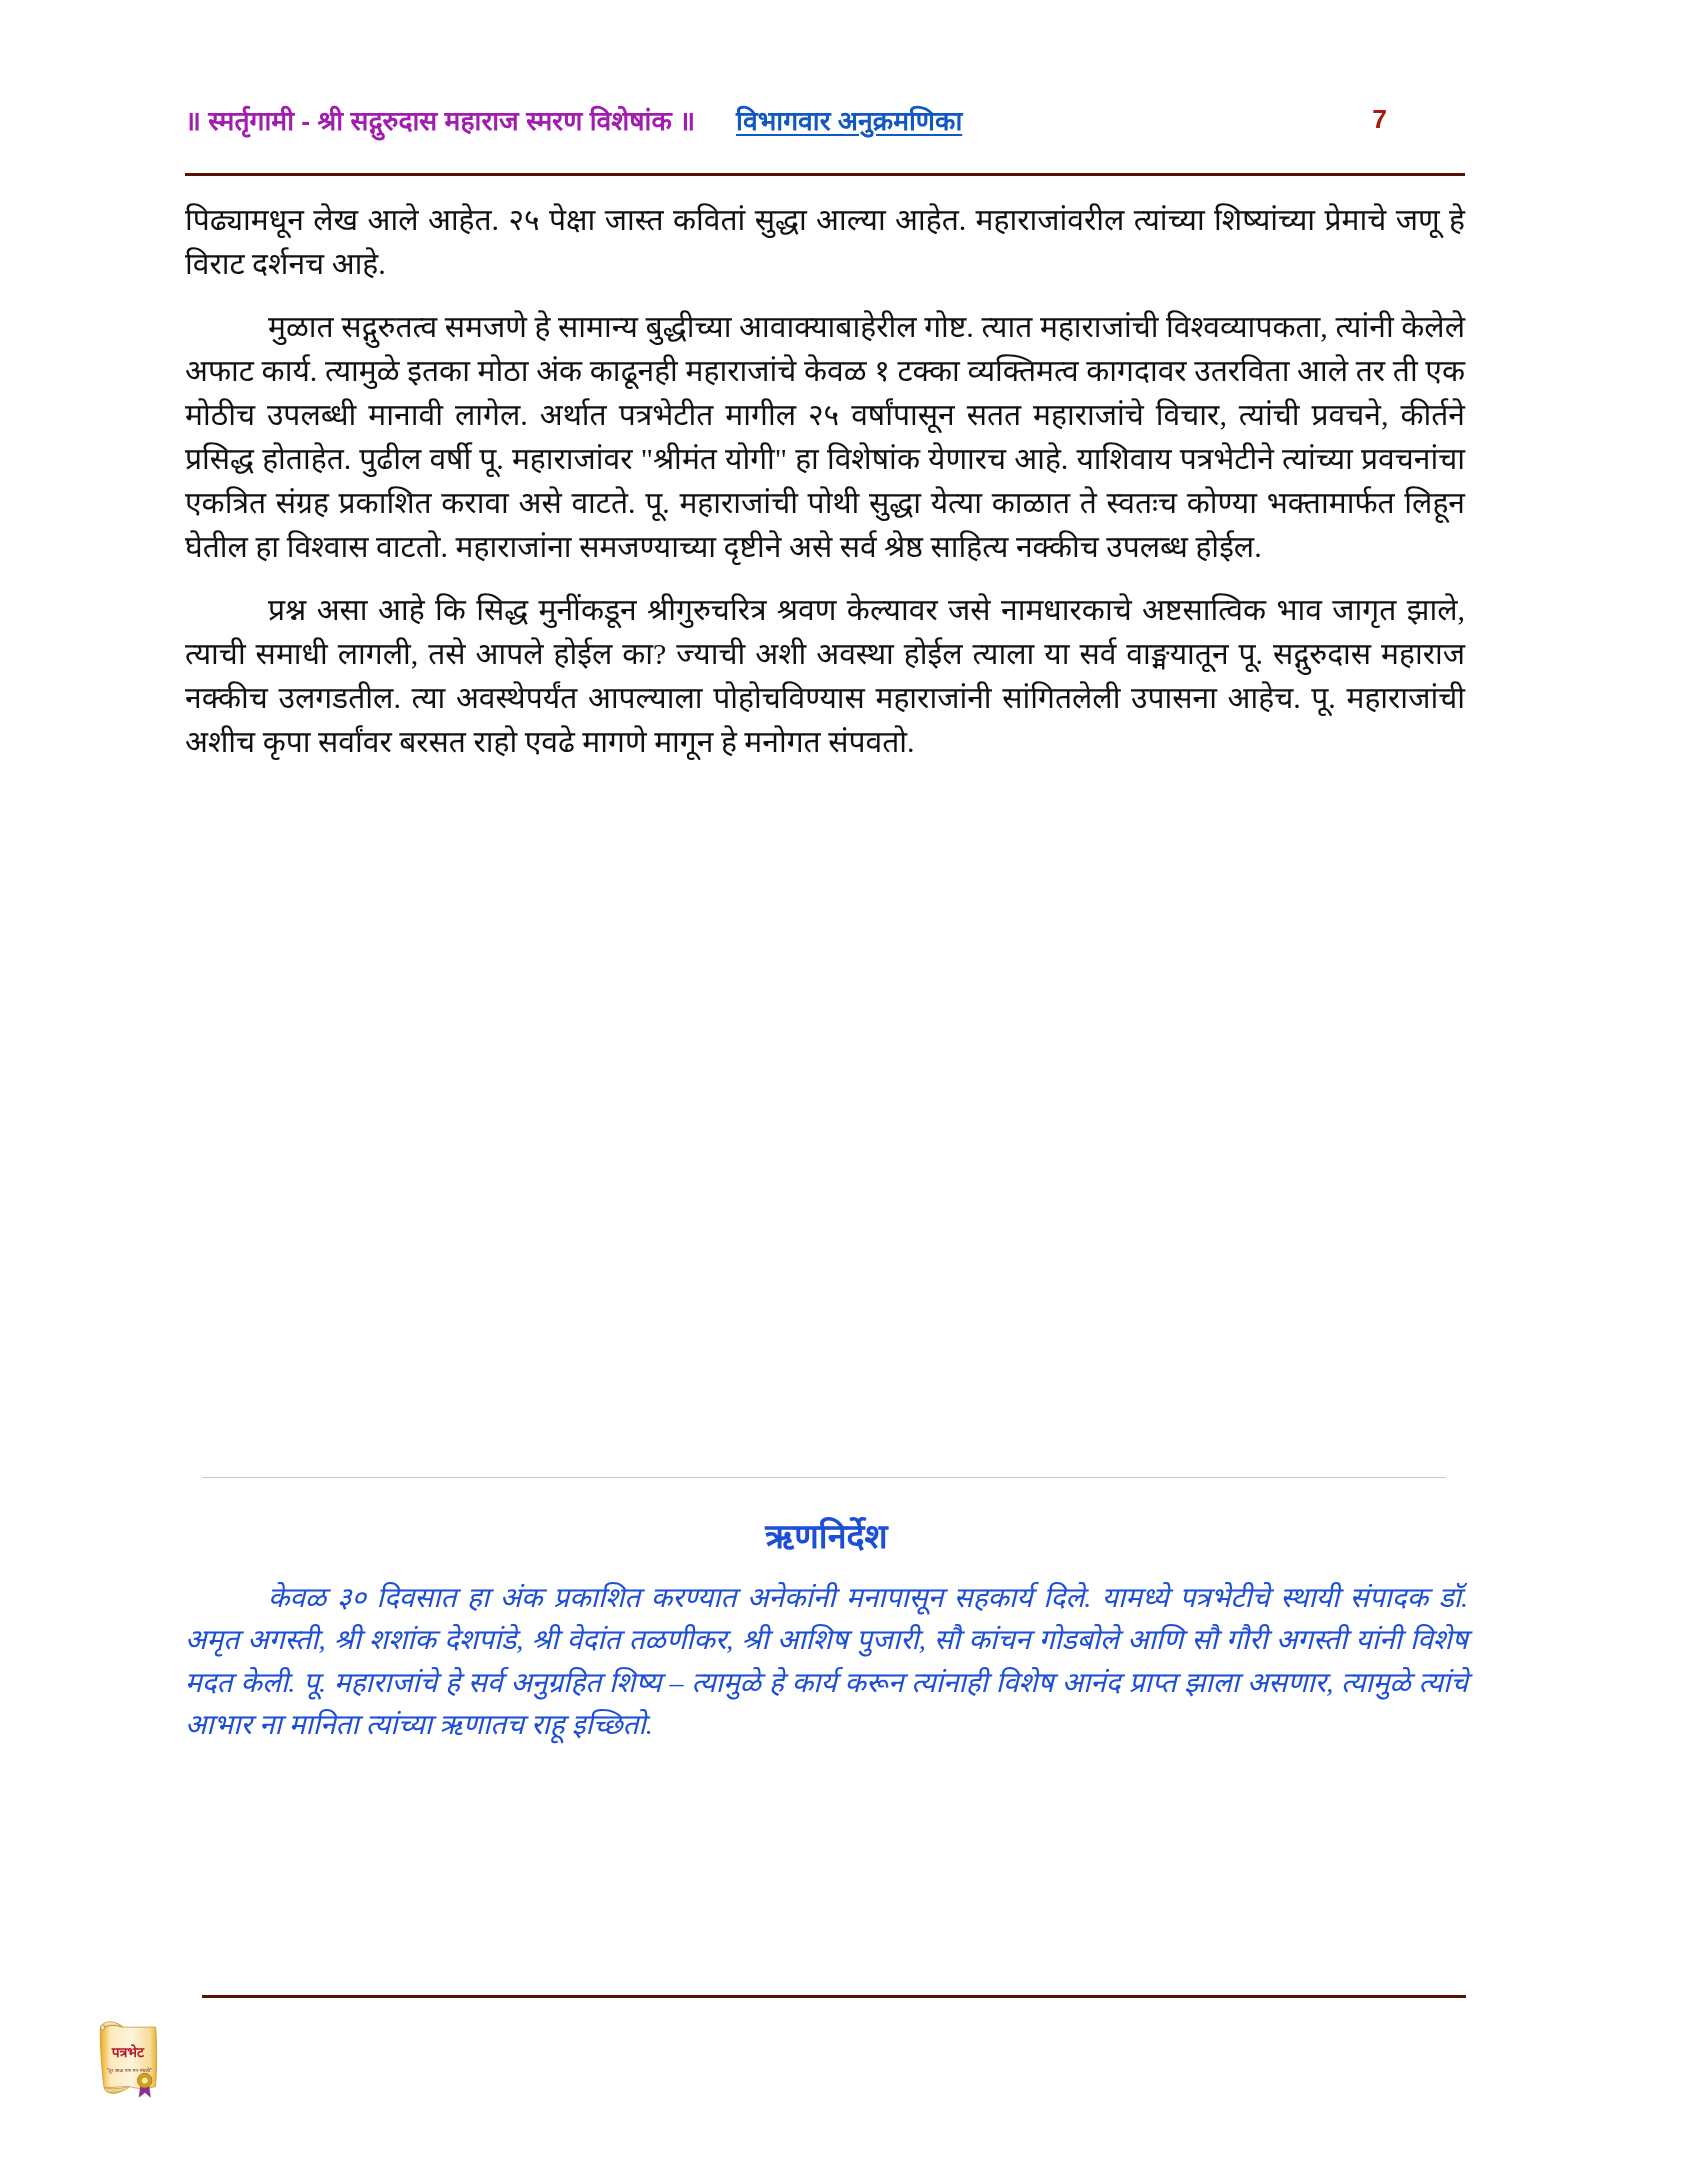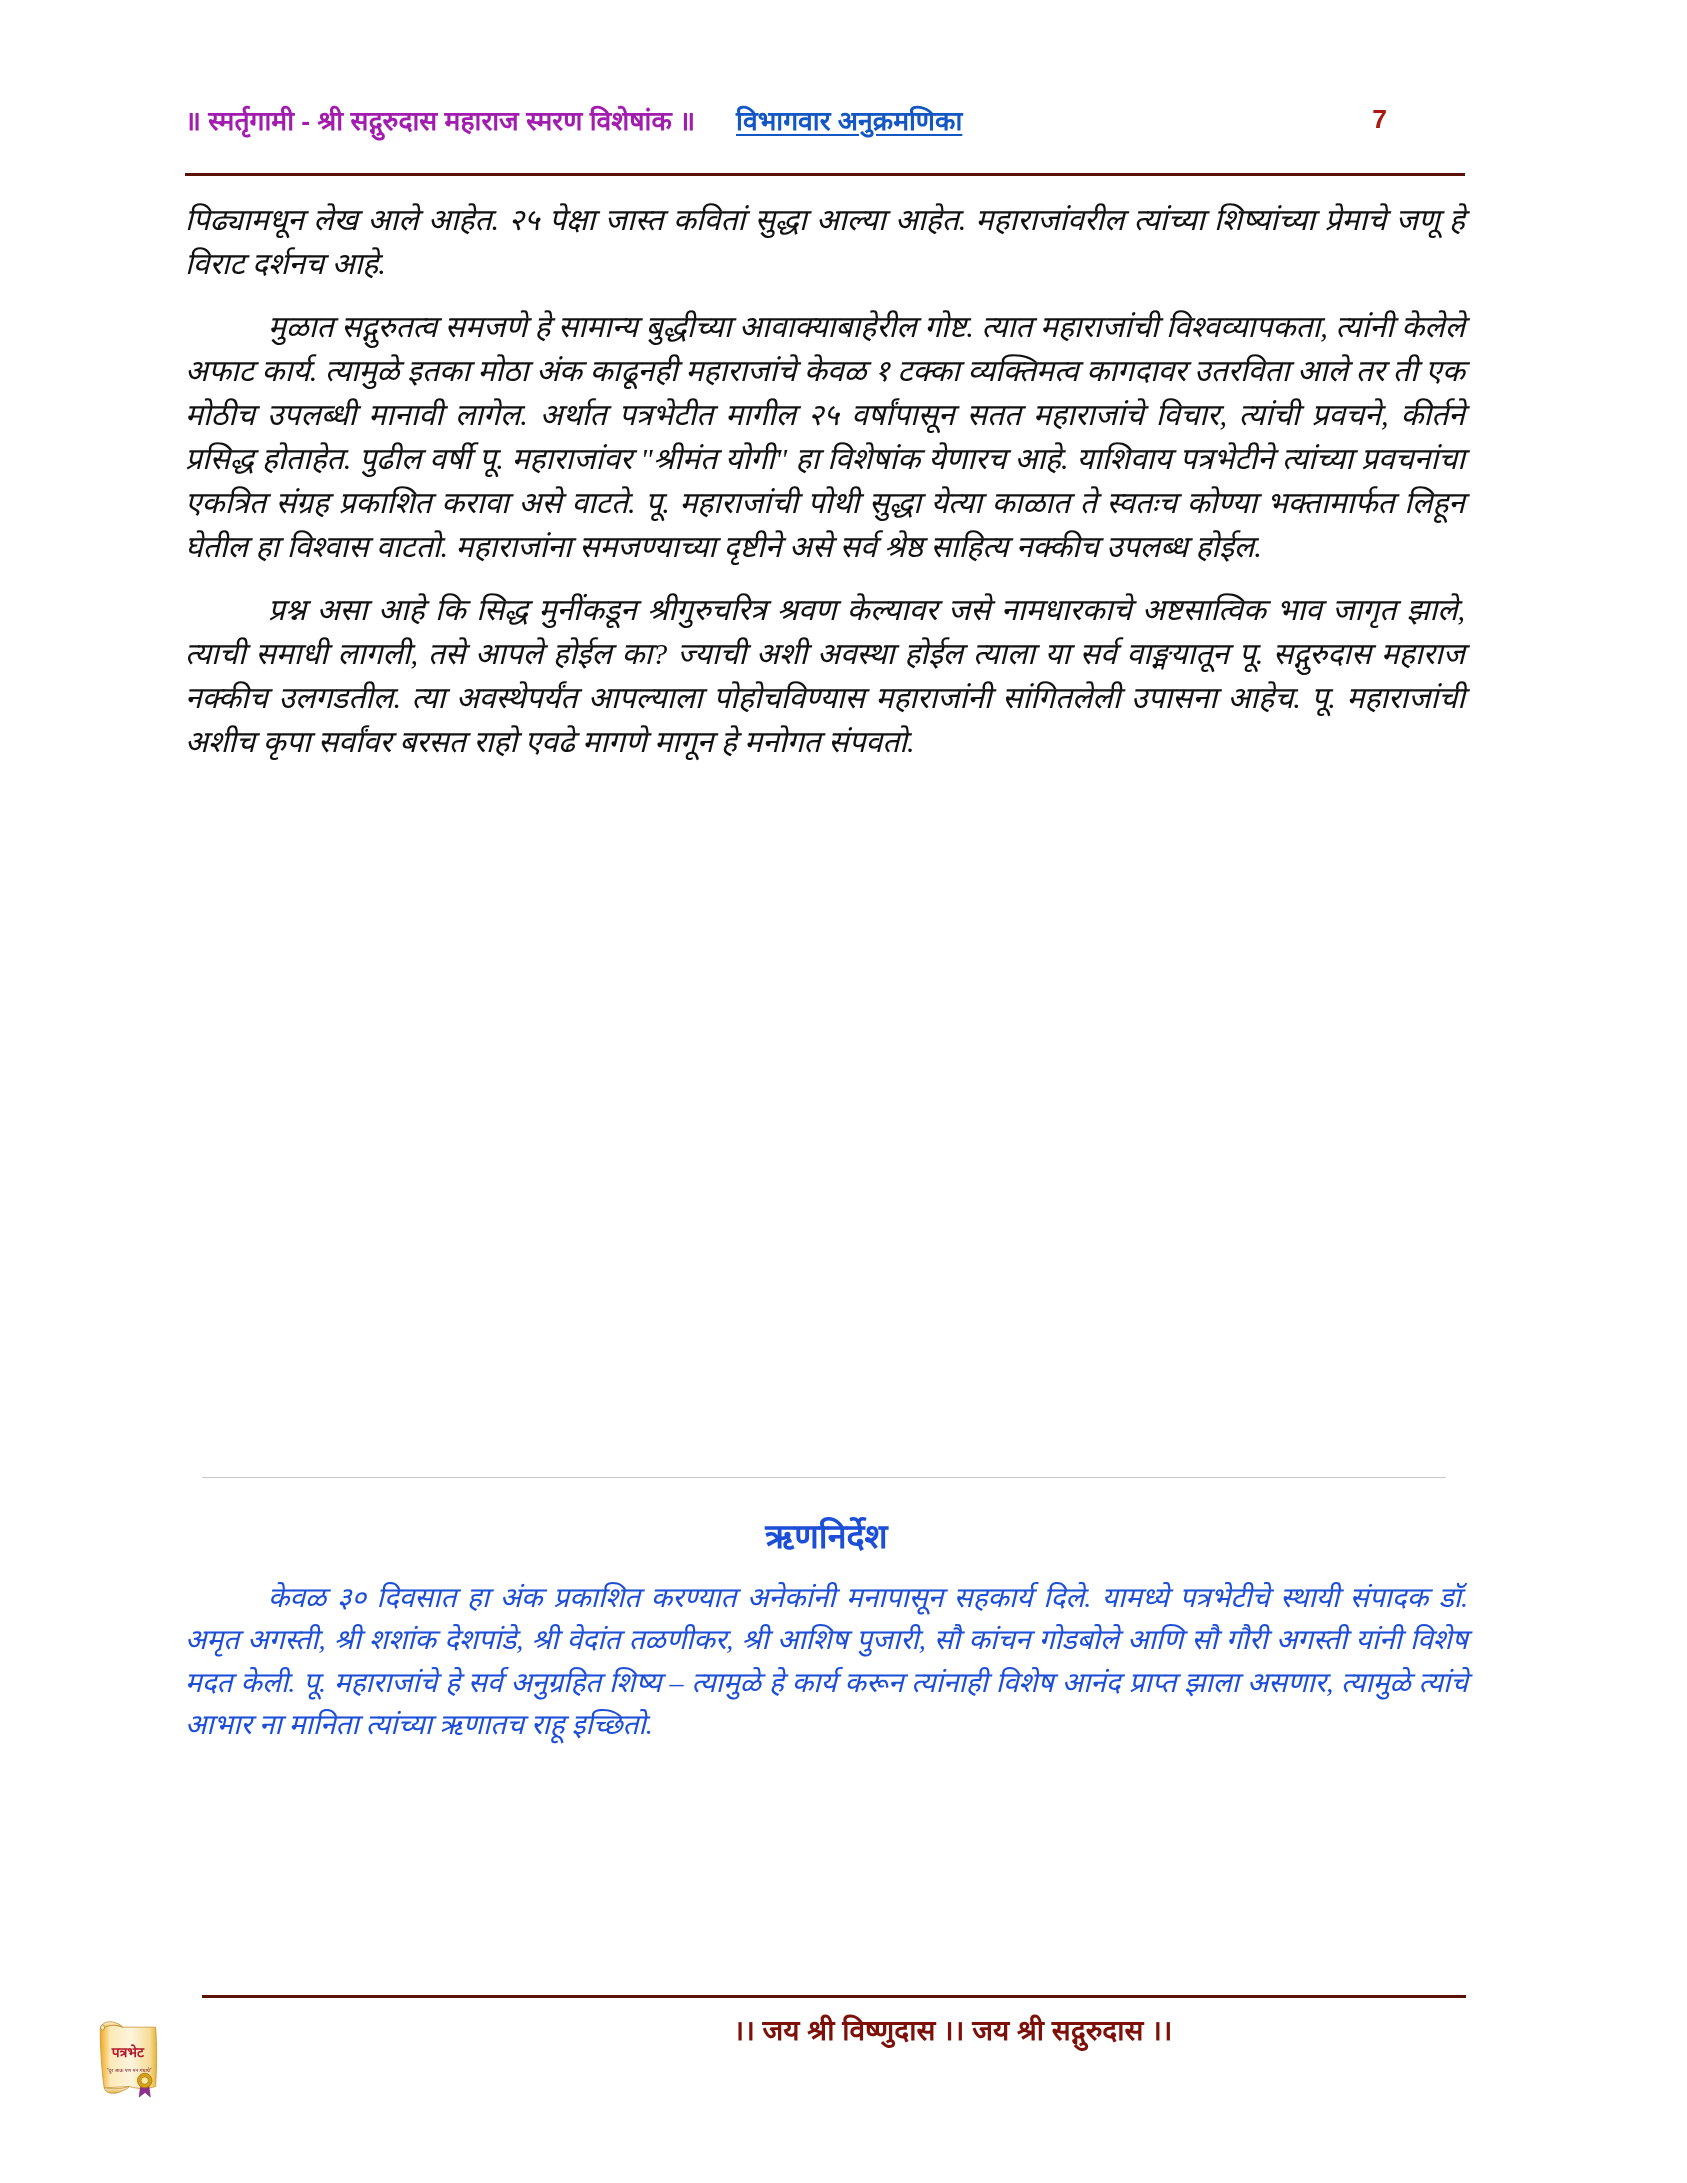--- a/index.html
+++ b/index.html
@@ -70,21 +70,20 @@
     position: absolute;
     left: 185px;
     top: 198px;
     width: 1283px;
   }
   .para {
     color: #111111;
     font-size: 30px;
     line-height: 1.47;
     text-align: justify;
-    font-style: italic;
     margin: 0 3px 4px 0;
     font-family: "Liberation Serif", "DejaVu Serif", serif;
     font-weight: 500;
   }
   .para.indent {
     text-indent: 83px;
   }
   .para.p-gap { margin-top: 18.5px; }
 
   
@@ -176,21 +175,20 @@
   </div>
 
   <div class="rule-light"></div>
 
   <div class="credits">
     <h2 class="credits-title">ऋणनिर्देश</h2>
     <p class="credits-body">केवळ ३० दिवसात हा अंक प्रकाशित करण्यात अनेकांनी मनापासून सहकार्य दिले. यामध्ये पत्रभेटीचे स्थायी संपादक डॉ. अमृत अगस्ती, श्री शशांक देशपांडे, श्री वेदांत तळणीकर, श्री आशिष पुजारी, सौ कांचन गोडबोले आणि सौ गौरी अगस्ती यांनी विशेष मदत केली. पू. महाराजांचे हे सर्व अनुग्रहित शिष्य – त्यामुळे हे कार्य करून त्यांनाही विशेष आनंद प्राप्त झाला असणार, त्यामुळे त्यांचे आभार ना मानिता त्यांच्या ऋणातच राहू इच्छितो.</p>
   </div>
 
   <div class="rule-bottom"></div>
-  <div class="footer-text">।। जय श्री विष्णुदास ।। जय श्री सद्गुरुदास ।।</div>
 
   <div class="logo">
     <svg width="89" height="83" viewBox="0 0 135 125" xmlns="http://www.w3.org/2000/svg">
       <defs>
         <linearGradient id="scrollg" x1="0" y1="0" x2="1" y2="0">
           <stop offset="0%" stop-color="#f0a91e"></stop>
           <stop offset="18%" stop-color="#fbe9b8"></stop>
           <stop offset="55%" stop-color="#fdf4dd"></stop>
           <stop offset="88%" stop-color="#f6dc96"></stop>
           <stop offset="100%" stop-color="#e8b23a"></stop>

